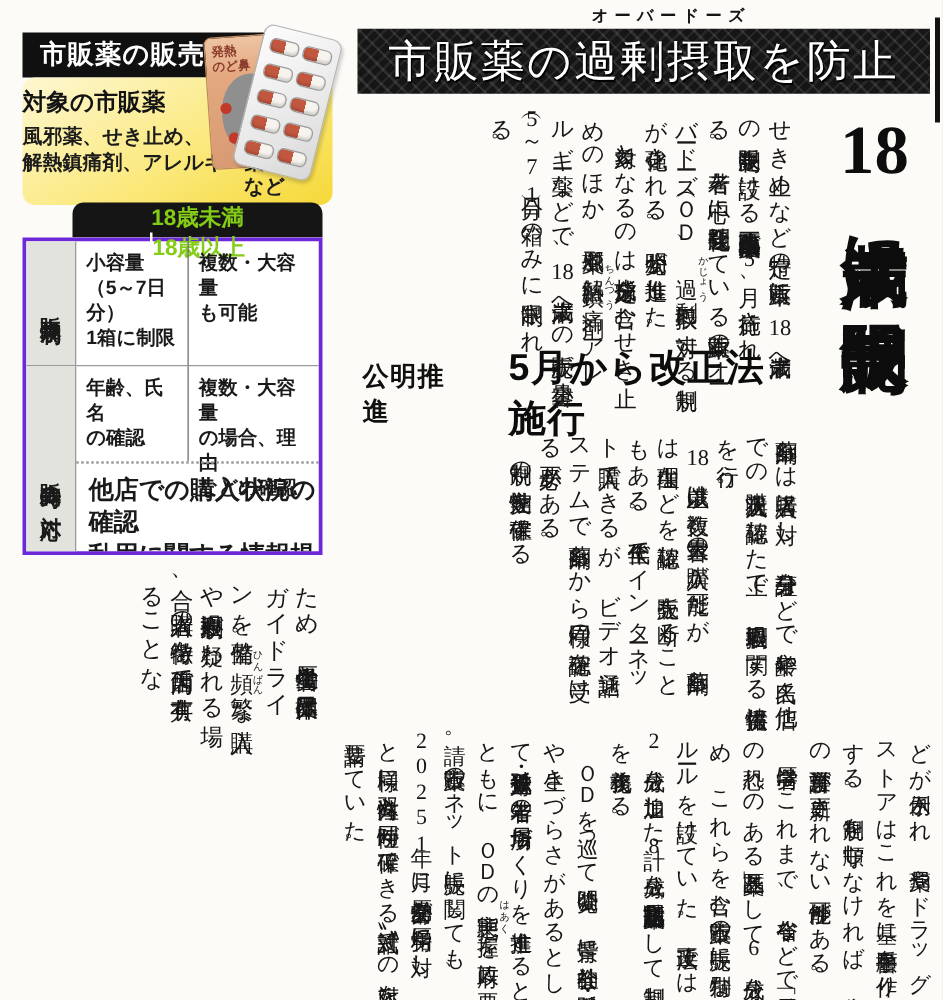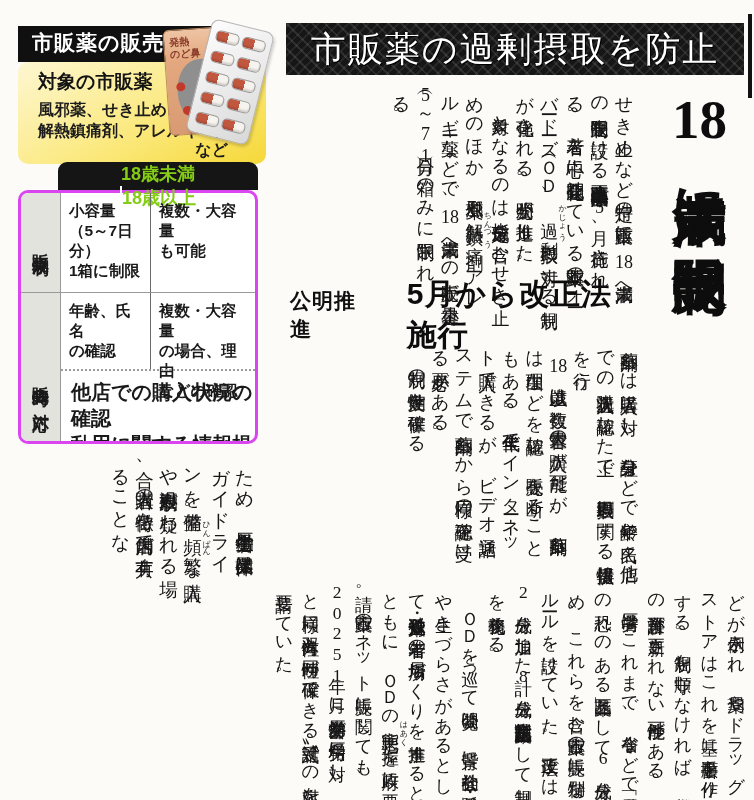--- a/index.html
+++ b/index.html
@@ -23,21 +23,21 @@
   .headline{position:absolute;left:646px;top:92px;width:104px;height:505px;
     writing-mode:vertical-rl;text-orientation:upright;
     font-family:"Liberation Serif",serif;font-weight:900;
     font-size:55px;line-height:102px;letter-spacing:1px;color:#0d0d0d;}
 
   
   .infobox-title{position:absolute;left:18px;top:26px;background:#101010;color:#fff;
     font-size:21px;font-weight:bold;padding:3px 14px 5px;letter-spacing:1px;}
   .yellowbox{position:absolute;left:18px;top:62px;width:248px;height:102px;border-radius:10px;
     background:linear-gradient(150deg,#fdf7d2 0%,#fbe97e 55%,#f6d838 100%);
-    box-sizing:border-box;padding:7px 10px 0 20px;}
+    box-sizing:border-box;padding:7px 10px 0 0;}
   .yellowbox .yb-head{font-size:19px;font-weight:bold;color:#131313;}
   .yellowbox .yb-body{font-size:16px;font-weight:600;color:#1c1c1c;white-space:pre-line;line-height:21px;margin-top:4px;}
   .yellowbox .yb-suffix{font-size:16px;font-weight:600;color:#1c1c1c;text-align:right;margin-right:28px;line-height:18px;}
 
   
   .meds{position:absolute;left:158px;top:18px;width:112px;height:130px;}
   .package{position:absolute;left:8px;top:10px;width:66px;height:104px;border-radius:6px;
     background:linear-gradient(180deg,#eec4a4 0%,#e3a87f 30%,#d89a72 100%);
     border:1px solid #c08a5e;transform:rotate(-4deg);overflow:hidden;}
   .package .pk-label{position:absolute;left:5px;top:6px;font-size:10px;font-weight:bold;
@@ -55,21 +55,21 @@
   .capsule{width:22px;height:10px;border-radius:5px;align-self:center;justify-self:center;
     background:linear-gradient(90deg,#c2573f 0 52%,#f7f3ee 52% 100%);
     border:1px solid #9c9c9c;box-shadow:inset 0 -2px 2px rgba(0,0,0,.15);}
 
   
   .otc-table{position:absolute;left:18px;top:162px;width:240px;}
   .otc-head{margin-left:40px;height:28px;background:#151515;border-radius:9px 9px 0 0;
     display:flex;color:#84cc16;font-size:18px;font-weight:bold;align-items:center;flex-direction:column;}
   .otc-head .hc{flex:1;text-align:center;}
   .otc-head .hc + .hc{border-left:2px solid #fff;}
-  .otc-main{height:248px;border:3px solid #d946ef;border-radius:10px;overflow:hidden;background:#fff;
+  .otc-main{height:248px;border:3px solid #6d28d9;border-radius:0;overflow:hidden;background:#fff;
     display:grid;grid-template-columns:40px 89px 1fr;grid-template-rows:100px 76px 1fr;}
   .rowlabel{background:#e3e3de;writing-mode:vertical-rl;text-orientation:upright;
     display:flex;align-items:center;justify-content:center;
     font-size:17px;font-weight:bold;letter-spacing:2px;color:#1a1a1a;border-right:1px solid #9a9a9a;}
   .rl-1{grid-column:1;grid-row:1;border-bottom:1px solid #9a9a9a;}
   .rl-2{grid-column:1;grid-row:2 / span 2;}
   .cell{font-size:15.5px;font-weight:600;color:#1a1a1a;white-space:pre-line;line-height:20px;
     padding:8px 4px 0 8px;box-sizing:border-box;}
   .c-r1{grid-row:1;border-bottom:1px solid #9a9a9a;}
   .c-r2{grid-row:2;}
@@ -92,20 +92,21 @@
   #block2{left:286px;top:338px;width:354px;height:219px;font-size:18px;line-height:23.6px;}
   #block3{left:16px;top:456px;width:240px;height:117px;font-size:18.5px;line-height:24px;}
   #block4{left:4px;top:582px;width:745px;height:214px;font-size:17.5px;line-height:26.6px;}
 </style>
 </head>
 <body>
 
 <div id="canvas">
 
   <div class="infobox-title">市販薬の販売規制</div>
+  <div class="banner-furi">オーバードーズ</div>
   <div class="banner">市販薬の過剰摂取を防止</div>
   <div class="right-rule"></div>
 
   <div class="headline"><span class="tcy">18</span><span>歳未満に販売制限</span></div>
 
   <div class="yellowbox">
     <div class="yb-head">対象の市販薬</div>
     <div class="yb-body">風邪薬、せき止め、
 解熱鎮痛剤、アレルギー薬</div>
     <div class="yb-suffix">など</div>

